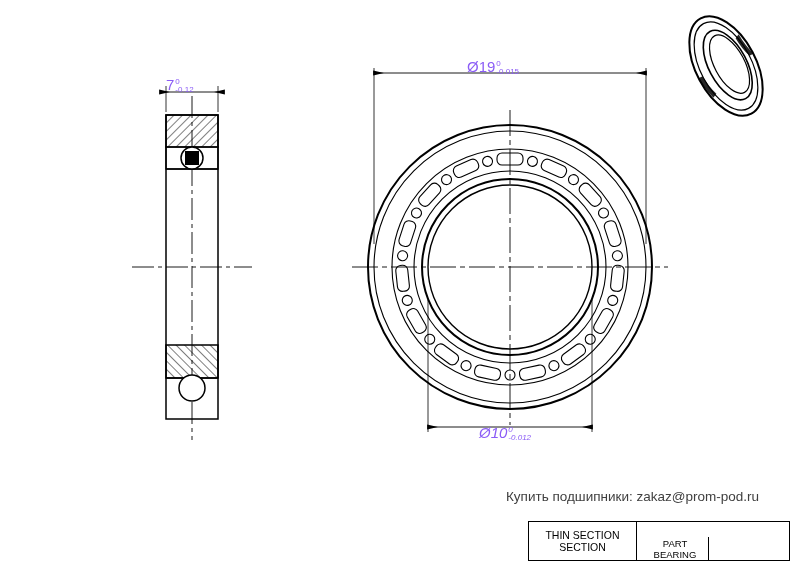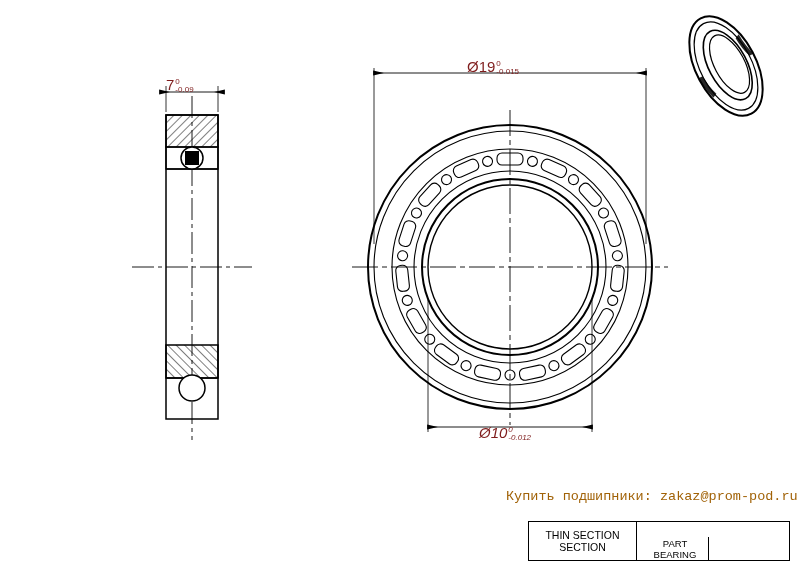--- a/index.html
+++ b/index.html
@@ -23,44 +23,43 @@
   }
   svg.drawing {
     position: absolute;
     left: 0; top: 0;
     width: 800px;
     height: 566px;
   }
   .dim-label {
     position: absolute;
     font-family: "Liberation Sans", sans-serif;
-    color: #7f1d1d;
+    color: #8b5cf6;
     white-space: nowrap;
   }
   .dim-main {
     font-size: 15px;
     letter-spacing: 0px;
   }
   .tol-stack {
     display: inline-block;
     vertical-align: middle;
     font-size: 8px;
     line-height: 8px;
     text-align: left;
     margin-left: 1px;
   }
   .tol-stack span { display: block; }
   .email-line {
     position: absolute;
     left: 506px;
     top: 489px;
     font-size: 13.5px;
-    color: #a16207;
+    color: #404040;
     white-space: nowrap;
-    font-family: Liberation Mono, monospace;
   }
   .title-block {
     position: absolute;
     left: 528px;
     top: 521px;
     width: 262px;
     height: 40px;
     border: 1.4px solid #000;
     box-sizing: border-box;
     display: flex;
@@ -274,21 +273,21 @@
       <ellipse cx="0" cy="0" rx="30" ry="54" fill="#fff" stroke="#000" stroke-width="2"></ellipse>
       <ellipse cx="0" cy="0" rx="25.5" ry="48" fill="#fff" stroke="#000" stroke-width="1.2"></ellipse>
       <ellipse cx="2" cy="0" rx="19" ry="38" fill="#fff" stroke="#000" stroke-width="1.6"></ellipse>
       <ellipse cx="4" cy="0" rx="15" ry="32" fill="#fff" stroke="#000" stroke-width="1.2"></ellipse>
       <path d="M -30,-2 A 30,54 0 0 0 -26,22 L -21.5,20 A 25.5,48 0 0 1 -25.5,-2 Z" fill="#000" opacity="0.85"></path>
       <path d="M 30,2 A 30,54 0 0 1 26,-22 L 21.5,-20 A 25.5,48 0 0 0 25.5,2 Z" fill="#000" opacity="0.85"></path>
     </g>
   </svg>
 
   <div class="dim-label dim-main" style="left:166px; top:76px;">
-    <span>7</span><span class="tol-stack"><span>0</span><span>-0.09</span></span>
+    <span>7</span><span class="tol-stack"><span>0</span><span>-0.12</span></span>
   </div>
 
   <div class="dim-label dim-main" style="left:467px; top:58px;">
     <span>Ø19</span><span class="tol-stack"><span>0</span><span>-0.015</span></span>
   </div>
 
   <div class="dim-label dim-main" style="left:479px; top:424px;font-style:italic;">
     <span>Ø10</span><span class="tol-stack"><span>0</span><span>-0.012</span></span>
   </div>
 

